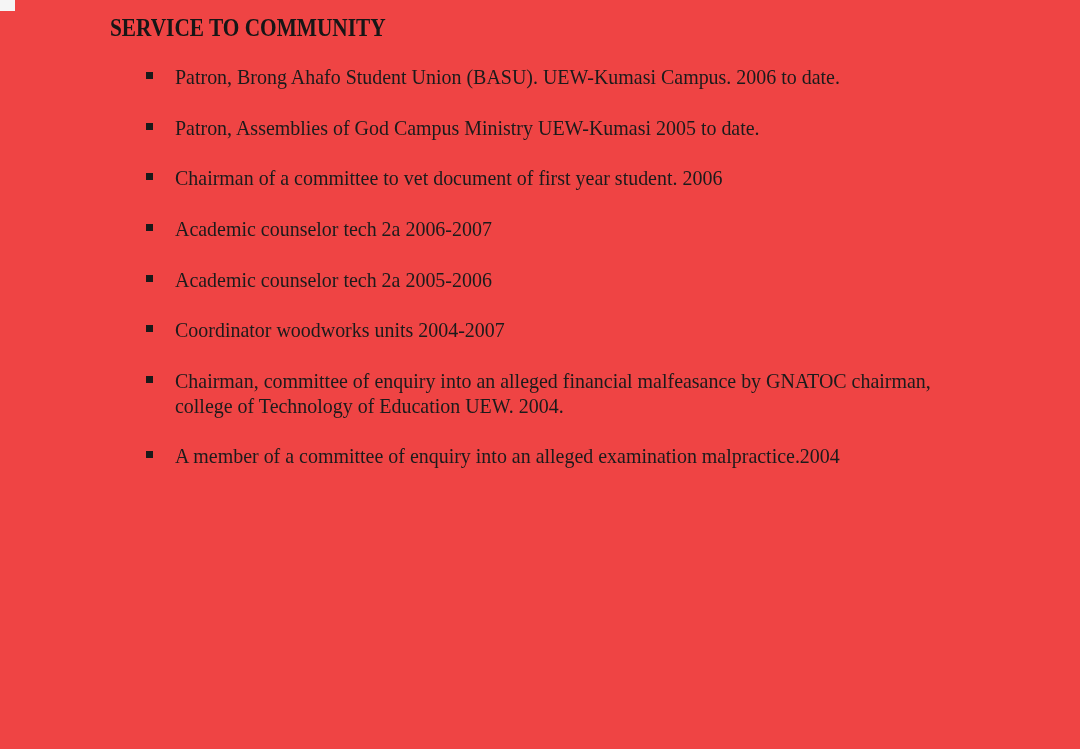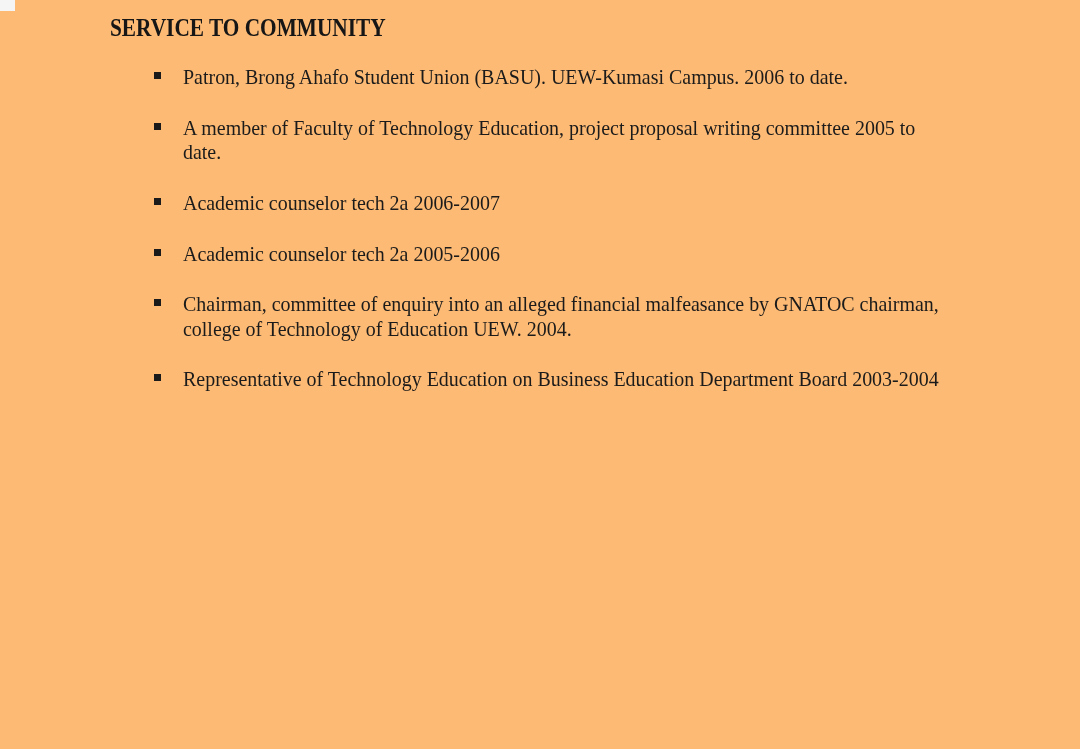--- a/index.html
+++ b/index.html
@@ -1,21 +1,21 @@
 <!DOCTYPE html>
 <html><head>
 <meta charset="utf-8">
 <title>Document</title>
 <style>
   html, body { margin: 0; padding: 0; background: #ffffff; }
   .page {
     position: relative;
     width: 1080px;
     height: 749px;
-    background: #fdba74;
+    background: #ef4444;
     overflow: hidden;
     font-family: "Liberation Serif", "DejaVu Serif", serif;
     color: #1b1b1b;
   }
   .scan-artifact {
     position: absolute;
     left: 0; top: 0;
     width: 15px; height: 11px;
     background: #f5f5f5;
   }
@@ -24,21 +24,21 @@
     font-size: 26px;
     line-height: 26px;
     font-weight: bold;
     white-space: pre;
     transform: scaleX(0.82);
     transform-origin: left center;
     color: #161616;
   }
   ul.list {
     list-style: none;
-    margin: 24px 0 0 8px;
+    margin: 24px 0 0 0;
     padding: 0;
   }
   li.item {
     position: relative;
     padding-left: 175px;
     margin-bottom: 24.2px;
     min-height: 24.5px;
     line-height: 24.5px;
   }
   .marker {
@@ -67,34 +67,41 @@
 
   <h1 class="heading">SERVICE TO COMMUNITY</h1>
 
   <ul class="list">
     <li class="item">
       <span class="marker"></span>
       <span class="text">Patron, Brong Ahafo Student Union (BASU). UEW-Kumasi Campus. 2006 to date.</span>
     </li>
     <li class="item">
       <span class="marker"></span>
-      <span class="text">A member of Faculty of Technology Education, project proposal writing committee 2005 to
-date.</span>
+      <span class="text">Patron, Assemblies of God Campus Ministry UEW-Kumasi 2005 to date.</span>
+    </li>
+    <li class="item">
+      <span class="marker"></span>
+      <span class="text">Chairman of a committee to vet document of first year student. 2006</span>
     </li>
     <li class="item">
       <span class="marker"></span>
       <span class="text">Academic counselor tech 2a 2006-2007</span>
     </li>
     <li class="item">
       <span class="marker"></span>
       <span class="text">Academic counselor tech 2a 2005-2006</span>
     </li>
     <li class="item">
       <span class="marker"></span>
+      <span class="text">Coordinator woodworks units 2004-2007</span>
+    </li>
+    <li class="item">
+      <span class="marker"></span>
       <span class="text">Chairman, committee of enquiry into an alleged financial malfeasance by GNATOC chairman,
 college of Technology of Education UEW. 2004.</span>
     </li>
     <li class="item">
       <span class="marker"></span>
-      <span class="text">Representative of Technology Education on Business Education Department Board 2003-2004</span>
+      <span class="text">A member of a committee of enquiry into an alleged examination malpractice.2004</span>
     </li>
   </ul>
 </div>
 
 </body></html>

